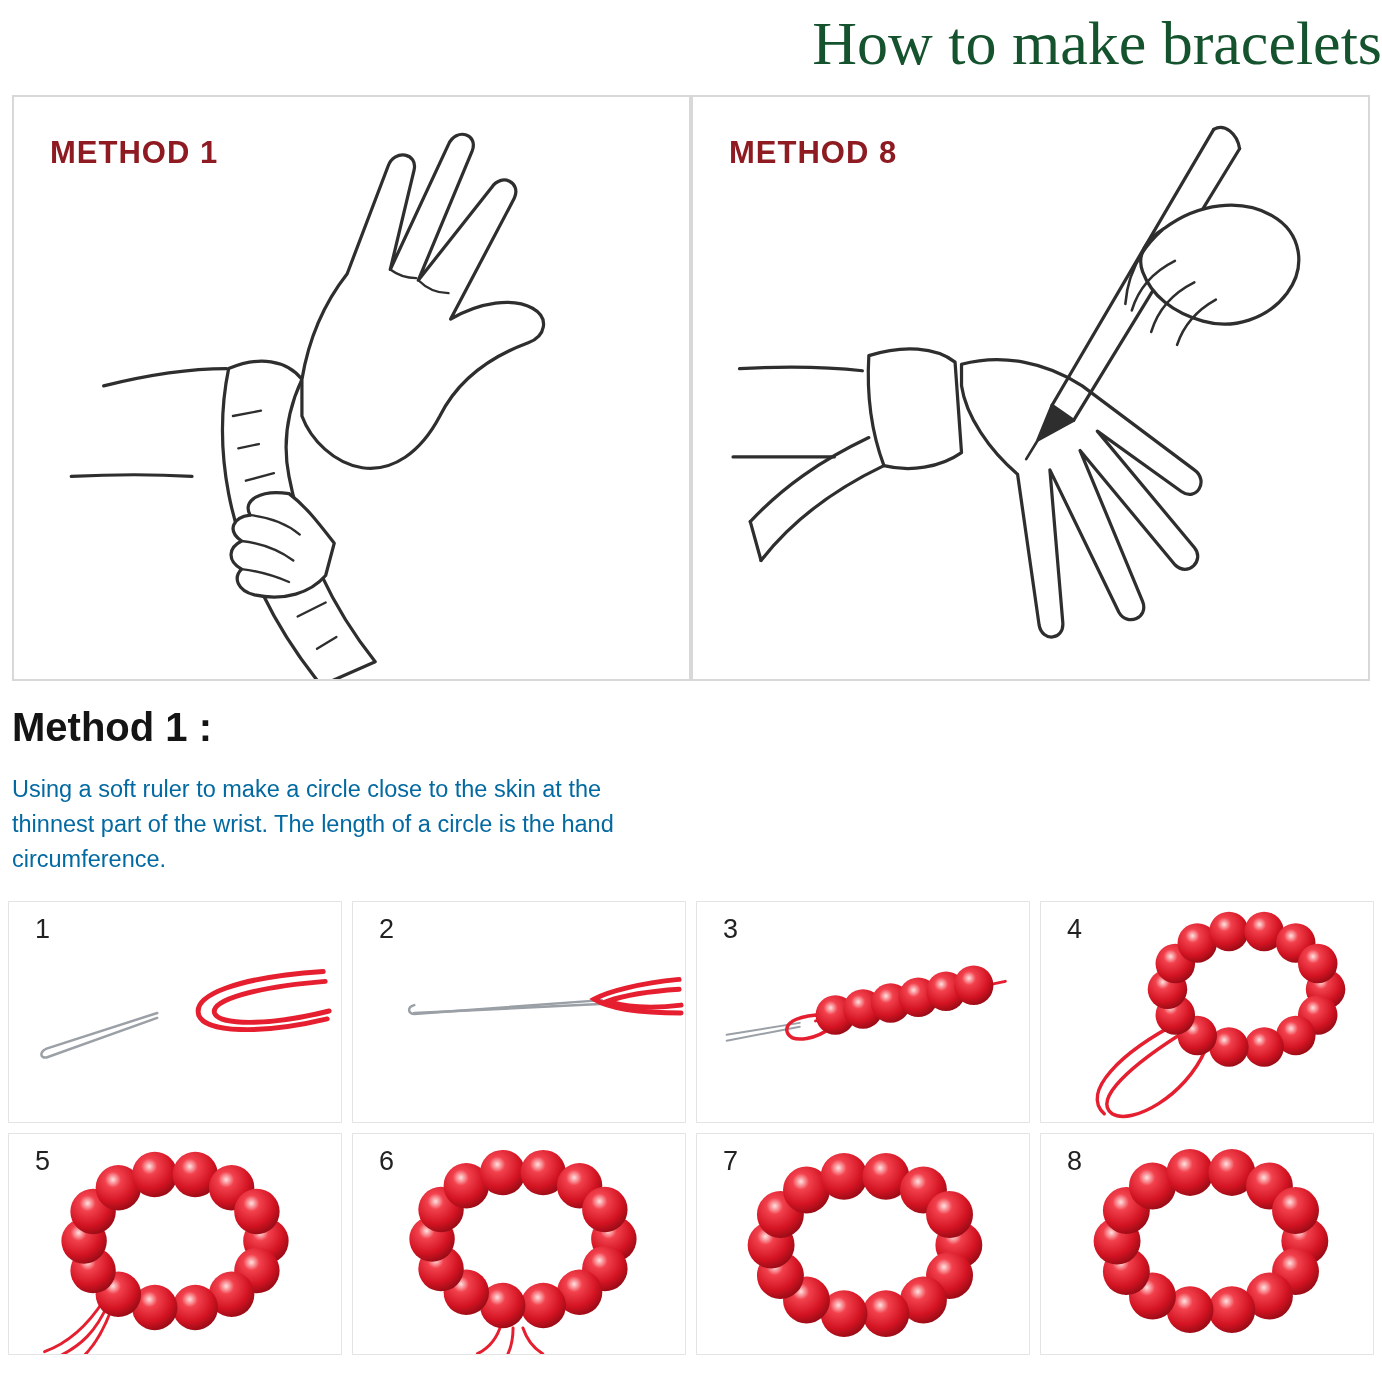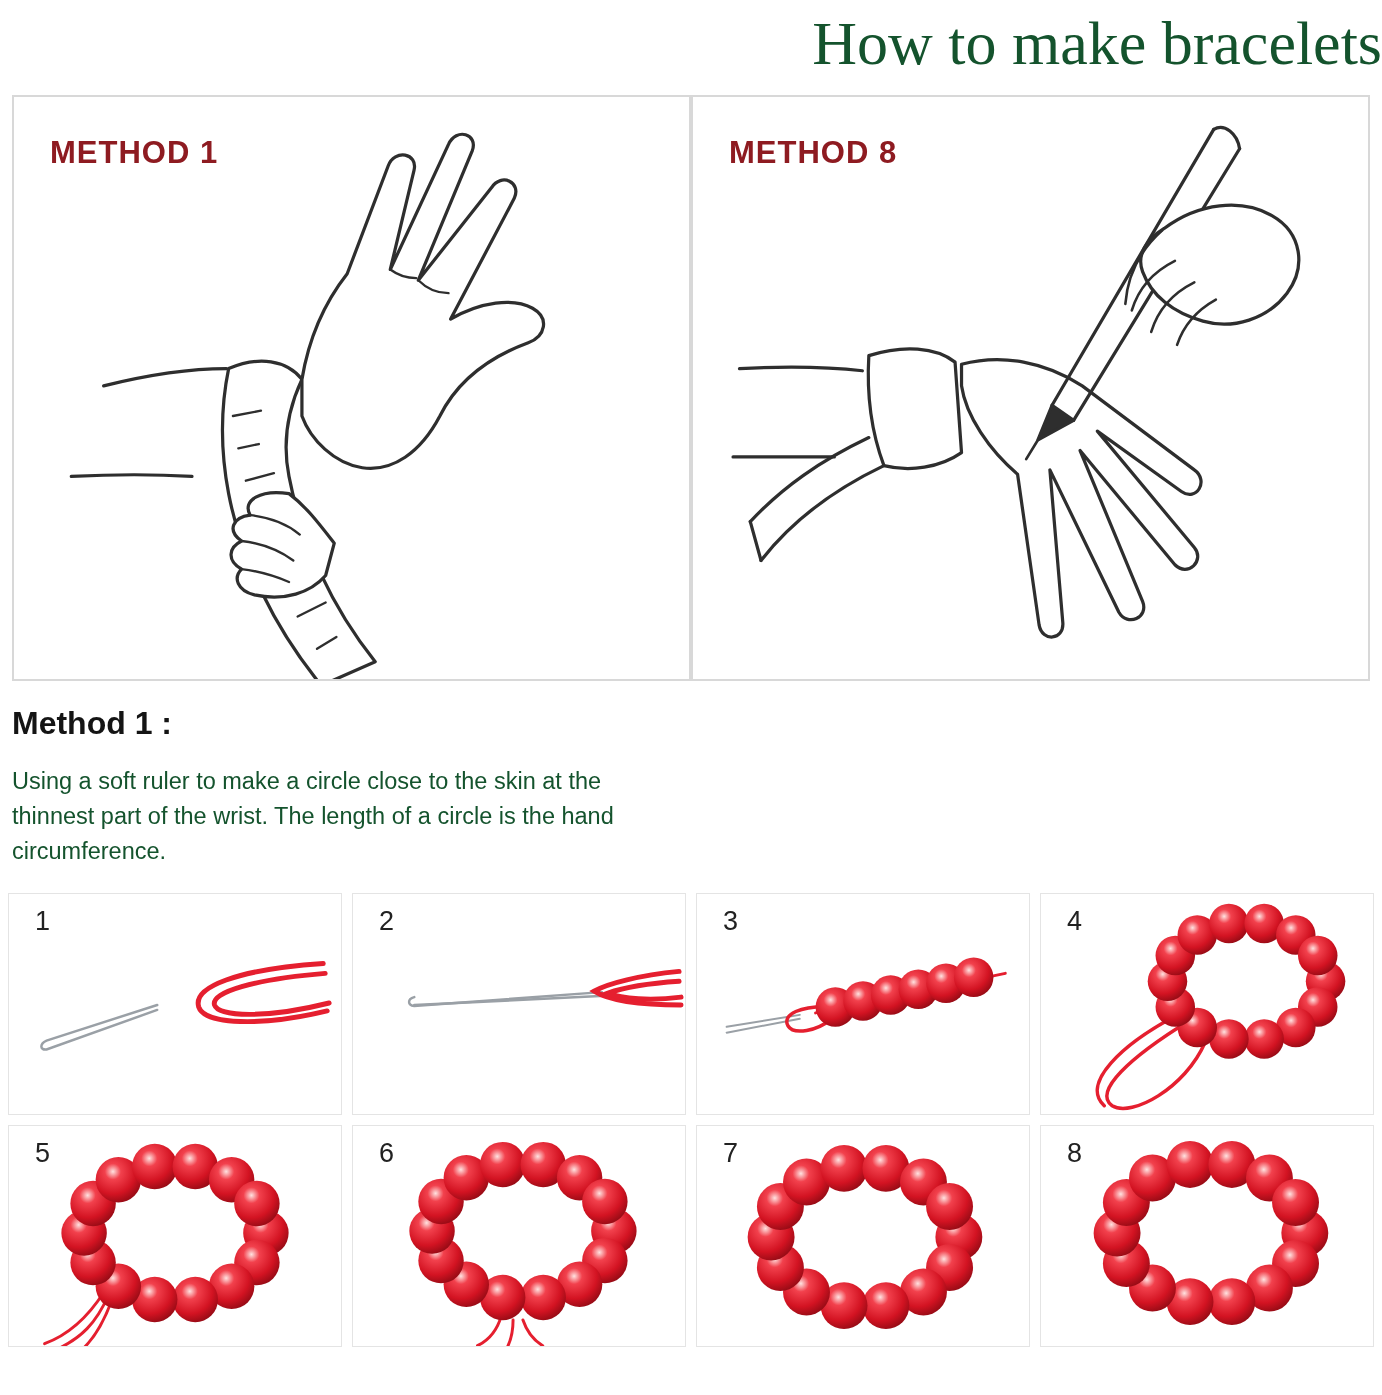--- a/index.html
+++ b/index.html
@@ -18,22 +18,22 @@
     width:688px; height:586px; border:2px solid #d8d8d8; background:#fff;
     position:relative; overflow:hidden;
   }
   .panel-label {
     position:absolute; top:38px; left:36px; z-index:2;
     font-size:31px; font-weight:700; color:#8e1b21; letter-spacing:1px;
   }
   .panel svg.illustration { position:absolute; inset:0; width:100%; height:100%; }
   .texts-row { display:flex; justify-content:space-between; padding:14px 12px 0; }
   .method-text { width:628px; }
-  .method-text h2 { font-size:32px; font-weight:700; margin:10px 0 22px; color:#141414; }
-  .method-text p { font-size:23.5px; line-height:1.48; color:#14532d; }
+  .method-text h2 { font-size:40px; font-weight:700; margin:10px 0 22px; color:#141414; }
+  .method-text p { font-size:23.5px; line-height:1.48; color:#0369a1; }
   .steps-grid {
     display:grid; grid-template-columns:repeat(4,1fr); grid-auto-rows:222px;
     gap:10px; padding:0 8px; margin-top:24px;
   }
   .step { position:relative; border:1px solid #e4e4e4; background:#fff; overflow:hidden; }
   .step-number { position:absolute; top:12px; left:26px; font-size:27px; color:#222; z-index:2; }
   .step svg { width:100%; height:100%; display:block; }
 </style>
 </head>
 <body>

